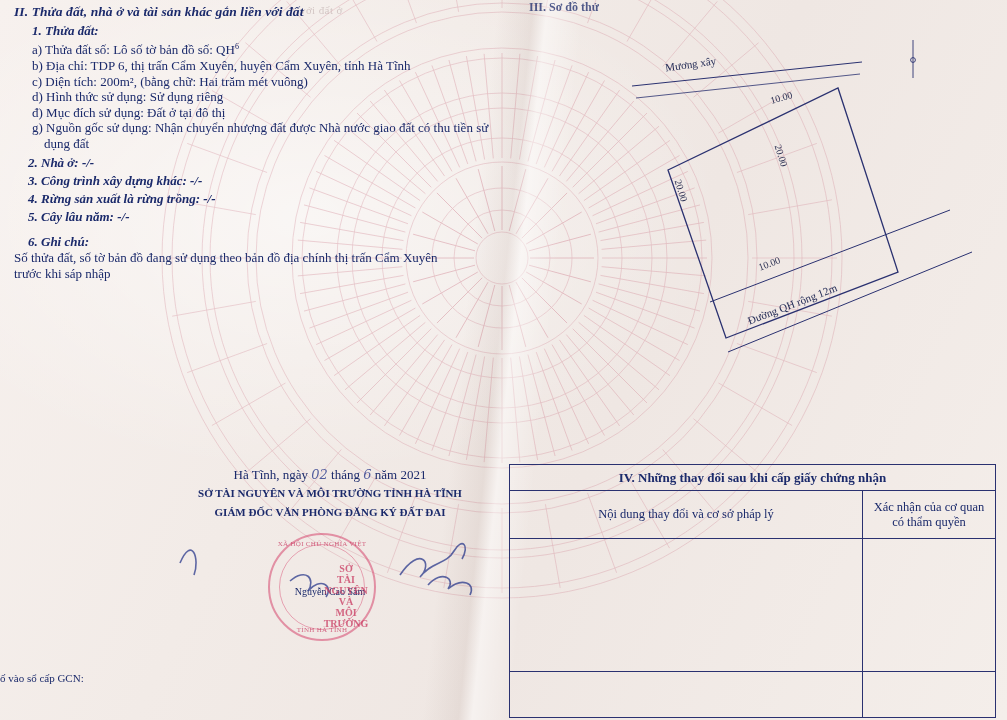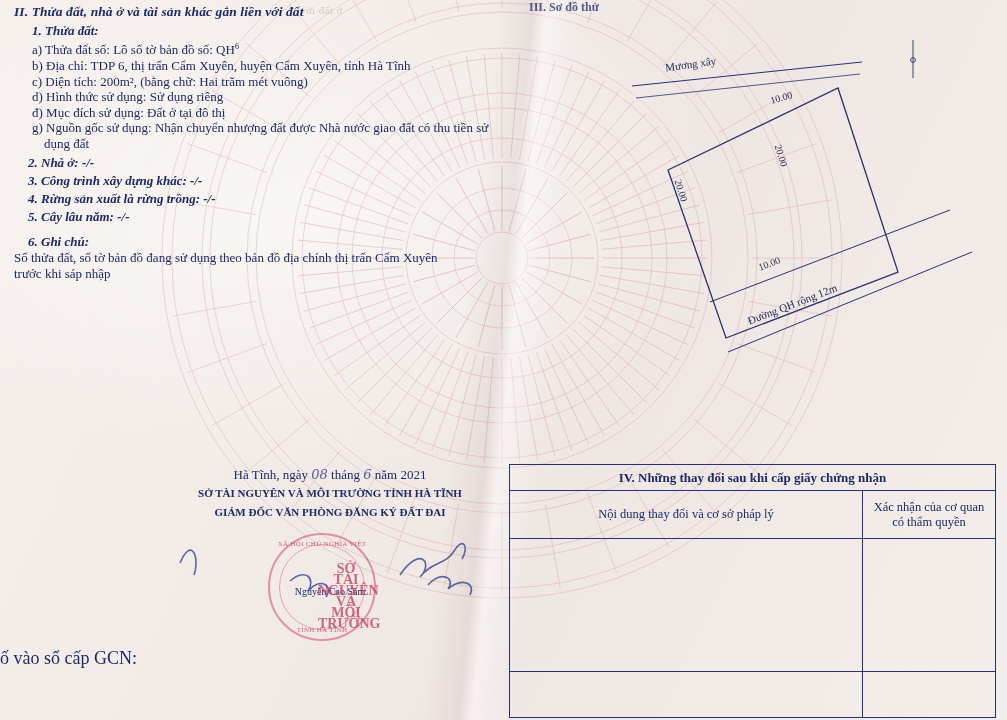--- a/index.html
+++ b/index.html
@@ -69,42 +69,42 @@
     border:2px solid rgba(214,70,110,.55);border-radius:50%;
     color:rgba(200,55,95,.75);
     font-family:"Liberation Serif",serif;
     text-align:center;
   }
   #stamp .inner{
     position:absolute;left:9px;top:9px;right:9px;bottom:9px;
     border:1px solid rgba(214,70,110,.45);border-radius:50%;
   }
   #stamp .ct{
-    position:absolute;left:0;right:0;top:28px;font-size:14px;font-weight:bold;line-height:11px;padding-left:48px;
+    position:absolute;left:0;right:0;top:28px;font-size:10px;font-weight:bold;line-height:11px;padding-left:48px;
   }
   #stamp .arc{
     position:absolute;left:0;right:0;font-size:7px;letter-spacing:.3px;
   }
   
   #tbl{position:absolute;left:509px;top:464px;width:485px;height:252px;border:1.1px solid #2a3170;}
   #tbl .hdr{
     height:25px;line-height:25px;text-align:center;font-weight:bold;font-size:13px;
     border-bottom:1.1px solid #2a3170;
   }
   #tbl .cols{display:flex;height:calc(100% - 25px);}
   #tbl .c1{flex:0 0 352px;border-right:1.1px solid #2a3170;}
   #tbl .c2{flex:1;}
   #tbl .colhd{
     height:47px;border-bottom:1.1px solid #2a3170;
     display:flex;align-items:center;justify-content:center;text-align:center;
     font-size:12.5px;padding:0 6px;line-height:15px;
   }
   #tbl .rowline{height:132px;border-bottom:1.1px solid #2a3170;}
   
-  #bottomNote{position:absolute;left:0px;top:648px;font-size:18px;}
+  #bottomNote{position:absolute;left:0px;top:672px;font-size:11px;}
 </style>
 </head>
 <body>
 
 <div id="paper"></div>
 
 <div id="watermark">
   <svg width="700" height="700" viewBox="0 0 700 700">
     <g transform="translate(350,350)" fill="none" stroke="#cf8190" stroke-width="0.7" opacity="0.85">
       <circle r="340"></circle>
@@ -303,21 +303,21 @@
   <div class="dimlabel" style="left:160px;top:110px;transform:rotate(73deg);">20.00</div>
   <div class="dimlabel" style="left:60px;top:145px;transform:rotate(73deg);">20.00</div>
   <div class="dimlabel" style="left:148px;top:218px;transform:rotate(-21deg);">10.00</div>
   <div class="roadlabel" style="left:55px;top:18px;transform:rotate(-8deg);">Mương xây</div>
   <div class="roadlabel" style="left:135px;top:258px;transform:rotate(-21deg);">Đường QH rộng 12m</div>
 </div>
 
 <div id="sign">
   <div class="ln">
     <span>Hà Tĩnh, ngày</span>
-    <span class="handw">08</span>
+    <span class="handw">02</span>
     <span>tháng</span>
     <span class="handw">6</span>
     <span>năm 2021</span>
   </div>
   <div class="ln org">SỞ TÀI NGUYÊN VÀ MÔI TRƯỜNG TỈNH HÀ TĨNH</div>
   <div class="ln org">GIÁM ĐỐC VĂN PHÒNG ĐĂNG KÝ ĐẤT ĐAI</div>
   <div class="name">Nguyễn Cao Sâm</div>
 </div>
 
 <svg style="position:absolute;left:170px;top:515px;" width="340" height="110">

